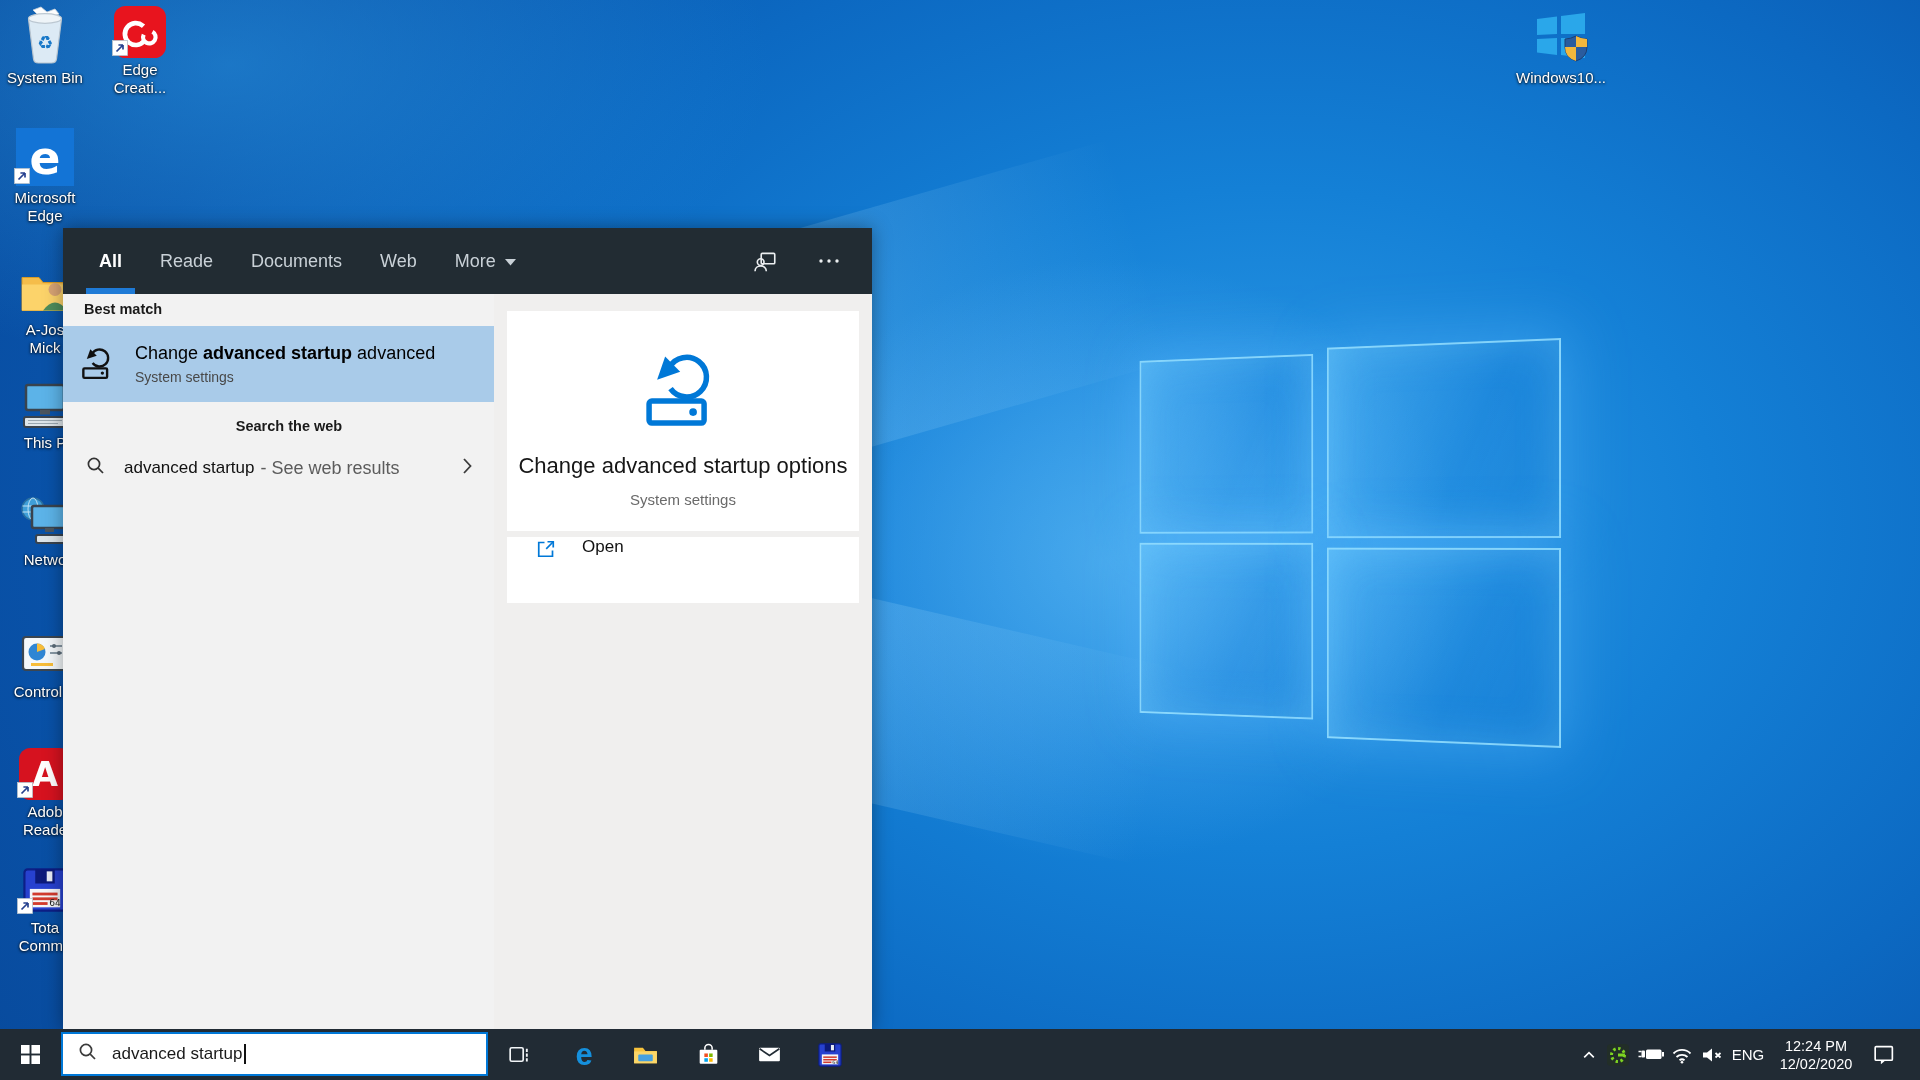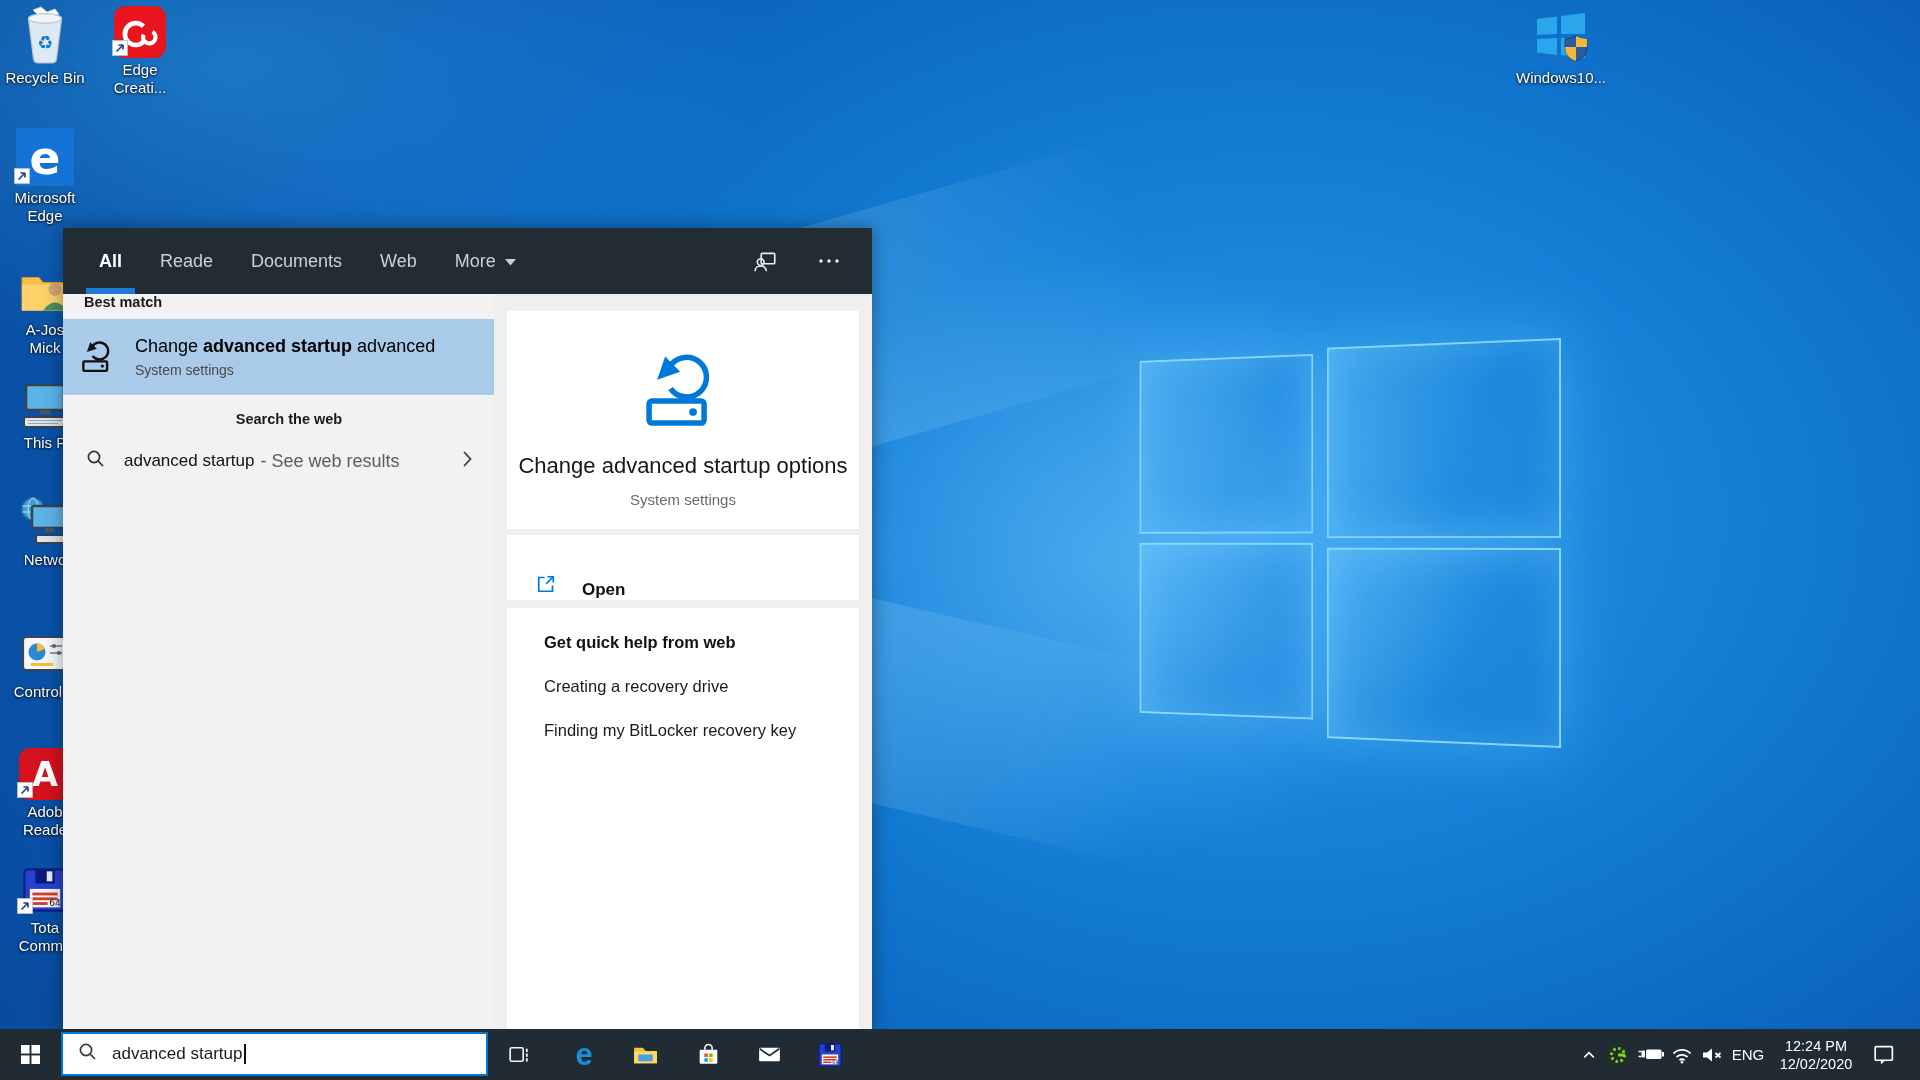--- a/index.html
+++ b/index.html
@@ -40,38 +40,38 @@
     display:flex;flex-direction:column;box-shadow:0 0 18px rgba(0,0,0,.38);}
   .panel-header{height:66px;flex:none;background:#222c33;display:flex;align-items:stretch;padding:0 26px 0 33px;}
   .tab{display:flex;align-items:center;margin-right:32px;font-size:18px;color:#c9d1d7;position:relative;padding:0 3px;}
   .tab.active{color:#fff;font-weight:bold;}
   .tab.active::after{content:"";position:absolute;left:-10px;right:-10px;bottom:0;height:6px;background:#1e7ad6;}
   .tab .more-arrow{margin-left:9px;display:inline-block;}
   .hdr-right{margin-left:auto;display:flex;align-items:center;gap:30px;}
   .hdr-btn{display:flex;align-items:center;justify-content:center;width:34px;height:34px;}
   .panel-body{flex:1;display:flex;background:#f0efee;min-height:0;}
   .left-pane{width:431px;flex:none;background:#f2f2f2;}
-  .section-h{padding:0 0 9px 21px;font-size:14.5px;font-weight:bold;color:#1a1a1a;}
+  .section-h{padding:7px 0 9px 21px;font-size:14.5px;font-weight:bold;color:#1a1a1a;}
   .section-h.web{padding-top:16px;text-align:center;}
   .bm-item{height:76px;background:#a9cbe9;display:flex;align-items:center;padding-left:16px;cursor:default;}
   .bm-ic{flex:none;color:#111;width:38px;height:38px;}
   .bm-text{margin-left:18px;}
   .bm-title{font-size:18px;color:#000;}
   .bm-sub{font-size:14px;color:#484848;margin-top:5px;}
   .web-item{height:50px;display:flex;align-items:center;padding:0 16px 0 22px;}
   .web-q{font-size:17px;color:#111;margin-left:17px;}
   .web-hint{font-size:18px;color:#5c5c5c;margin-left:6px;}
   .web-chev{margin-left:auto;}
   .right-pane{flex:1;padding:17px 13px 0 13px;display:flex;flex-direction:column;}
   .card{background:#fff;}
   .card-preview{height:220px;text-align:center;}
   .big-ic{color:#0078d7;margin-top:36px;}
   .prev-title{font-size:22px;color:#161616;margin-top:14px;}
   .prev-sub{font-size:15px;color:#6a6a6a;margin-top:12px;}
-  .card-open{height:66px;margin-top:6px;display:flex;align-items:flex-end;padding-left:27px;font-weight:bold;}
+  .card-open{height:66px;margin-top:6px;display:flex;align-items:flex-start;padding-left:27px;}
   .open-label{font-size:17px;color:#111;margin-left:24px;}
   .card-help{margin-top:8px;height:401px;padding:25px 0 0 37px;}
   .help-h{font-size:16.5px;font-weight:bold;color:#111;}
   .help-link{font-size:16.5px;color:#1a1a1a;margin-top:25px;}
   
   .taskbar{position:absolute;left:0;top:1029px;width:1920px;height:51px;background:#212b34;z-index:100;}
   .tb{position:absolute;top:0;height:51px;display:flex;align-items:center;justify-content:center;}
   .tb-search{left:61px;top:3px;width:427px;height:44px;background:#fff;border:2px solid #0078d7;
     box-sizing:border-box;display:flex;align-items:center;padding-left:14px;}
   .tb-search-text{font-size:17px;color:#1a1a1a;margin-left:13px;}
@@ -96,21 +96,21 @@
 
 <div class="dicon" style="left:0;top:6px;">
   <span class="ic" style="width:58px;height:60px;">
     <svg width="58" height="60" viewBox="0 0 56 60">
       <polygon points="16,4 24,1 30,6 38,3 42,8 34,11 22,10" fill="#fdfdfd" stroke="#c8d2da" stroke-width="0.8"></polygon>
       <path d="M11.5 13 L16.5 53 q0.5 4 5 4 h13 q4.5 0 5,-4 L44.5 13" fill="rgba(238,245,250,0.92)" stroke="#b8c4ce" stroke-width="1.2"></path>
       <ellipse cx="28" cy="12.5" rx="16.5" ry="4.8" fill="#eef4f8" stroke="#bcc8d2" stroke-width="1.2"></ellipse>
       <text x="28" y="43" text-anchor="middle" font-size="18" fill="#1878c8" font-family="DejaVu Sans">♻</text>
     </svg>
   </span>
-  <div class="dlabel">Recycle Bin</div>
+  <div class="dlabel">System Bin</div>
 </div>
 
 <div class="dicon" style="left:95px;top:6px;">
   <span class="ic" style="width:52px;height:52px;">
     <svg width="52" height="52" viewBox="0 0 50 50">
       <rect width="50" height="50" rx="11" fill="#e8141e"></rect>
       <circle cx="21" cy="27" r="10.5" stroke="#fff" stroke-width="4.5" fill="none" stroke-dasharray="50 17" transform="rotate(40 21 27)"></circle>
       <circle cx="34" cy="30" r="6" stroke="#fff" stroke-width="4" fill="none" stroke-dasharray="27 11" transform="rotate(-60 34 30)"></circle>
     </svg>
     <span class="sc-arrow">
@@ -355,25 +355,20 @@
       <div class="card card-open">
         <span>
           <svg width="24" height="24" viewBox="0 0 24 24" fill="none" stroke="#0078d7" stroke-width="1.7">
             <path d="M10.5 5.5 H4.75 V19.25 H18.5 V13.5"></path>
             <path d="M13.5 4.75 H19.25 V10.5"></path>
             <path d="M19 5 L12.2 11.8"></path>
           </svg>
         </span>
         <span class="open-label">Open</span>
       </div>
-      <div class="card card-help">
-        <div class="help-h">Get quick help from web</div>
-        <div class="help-link">Creating a recovery drive</div>
-        <div class="help-link">Finding my BitLocker recovery key</div>
-      </div>
     </div>
   </div>
 </div>
 
 <div class="taskbar">
   <div class="tb" style="left:0;width:60px;">
     <svg width="19" height="19" viewBox="0 0 20 20" fill="#fff">
       <rect x="0" y="0" width="9" height="9"></rect>
         <rect x="11" y="0" width="9" height="9"></rect>
       <rect x="0" y="11" width="9" height="9"></rect>

